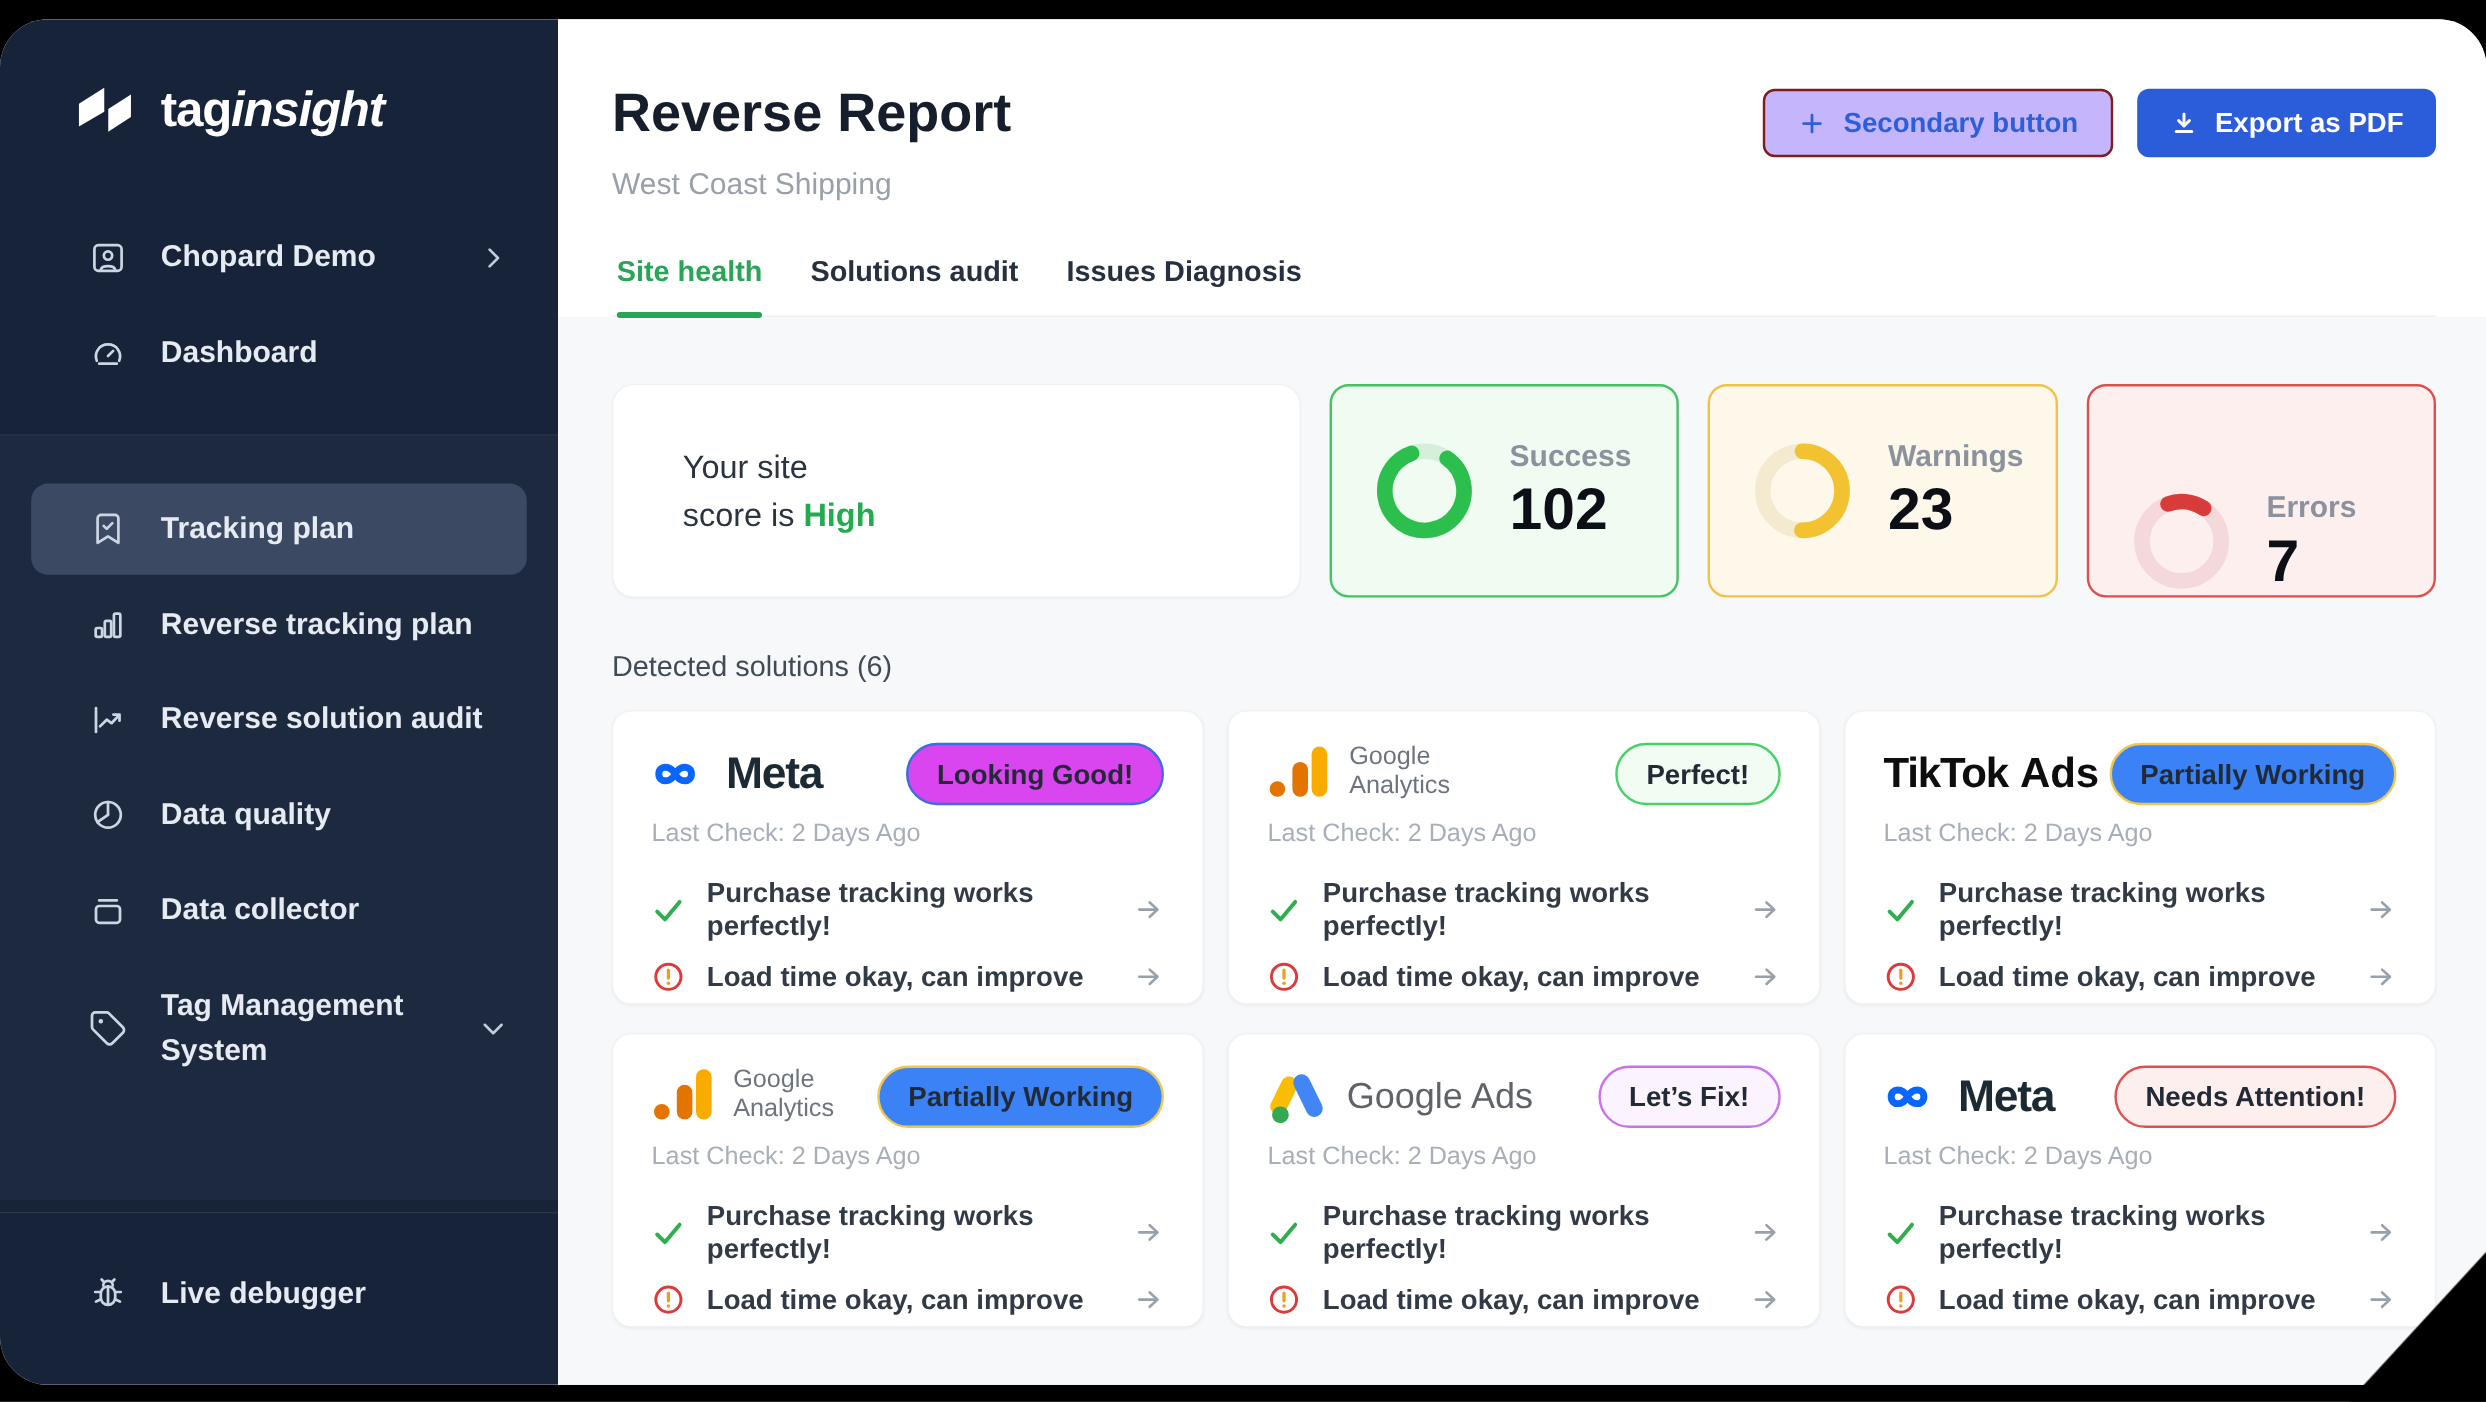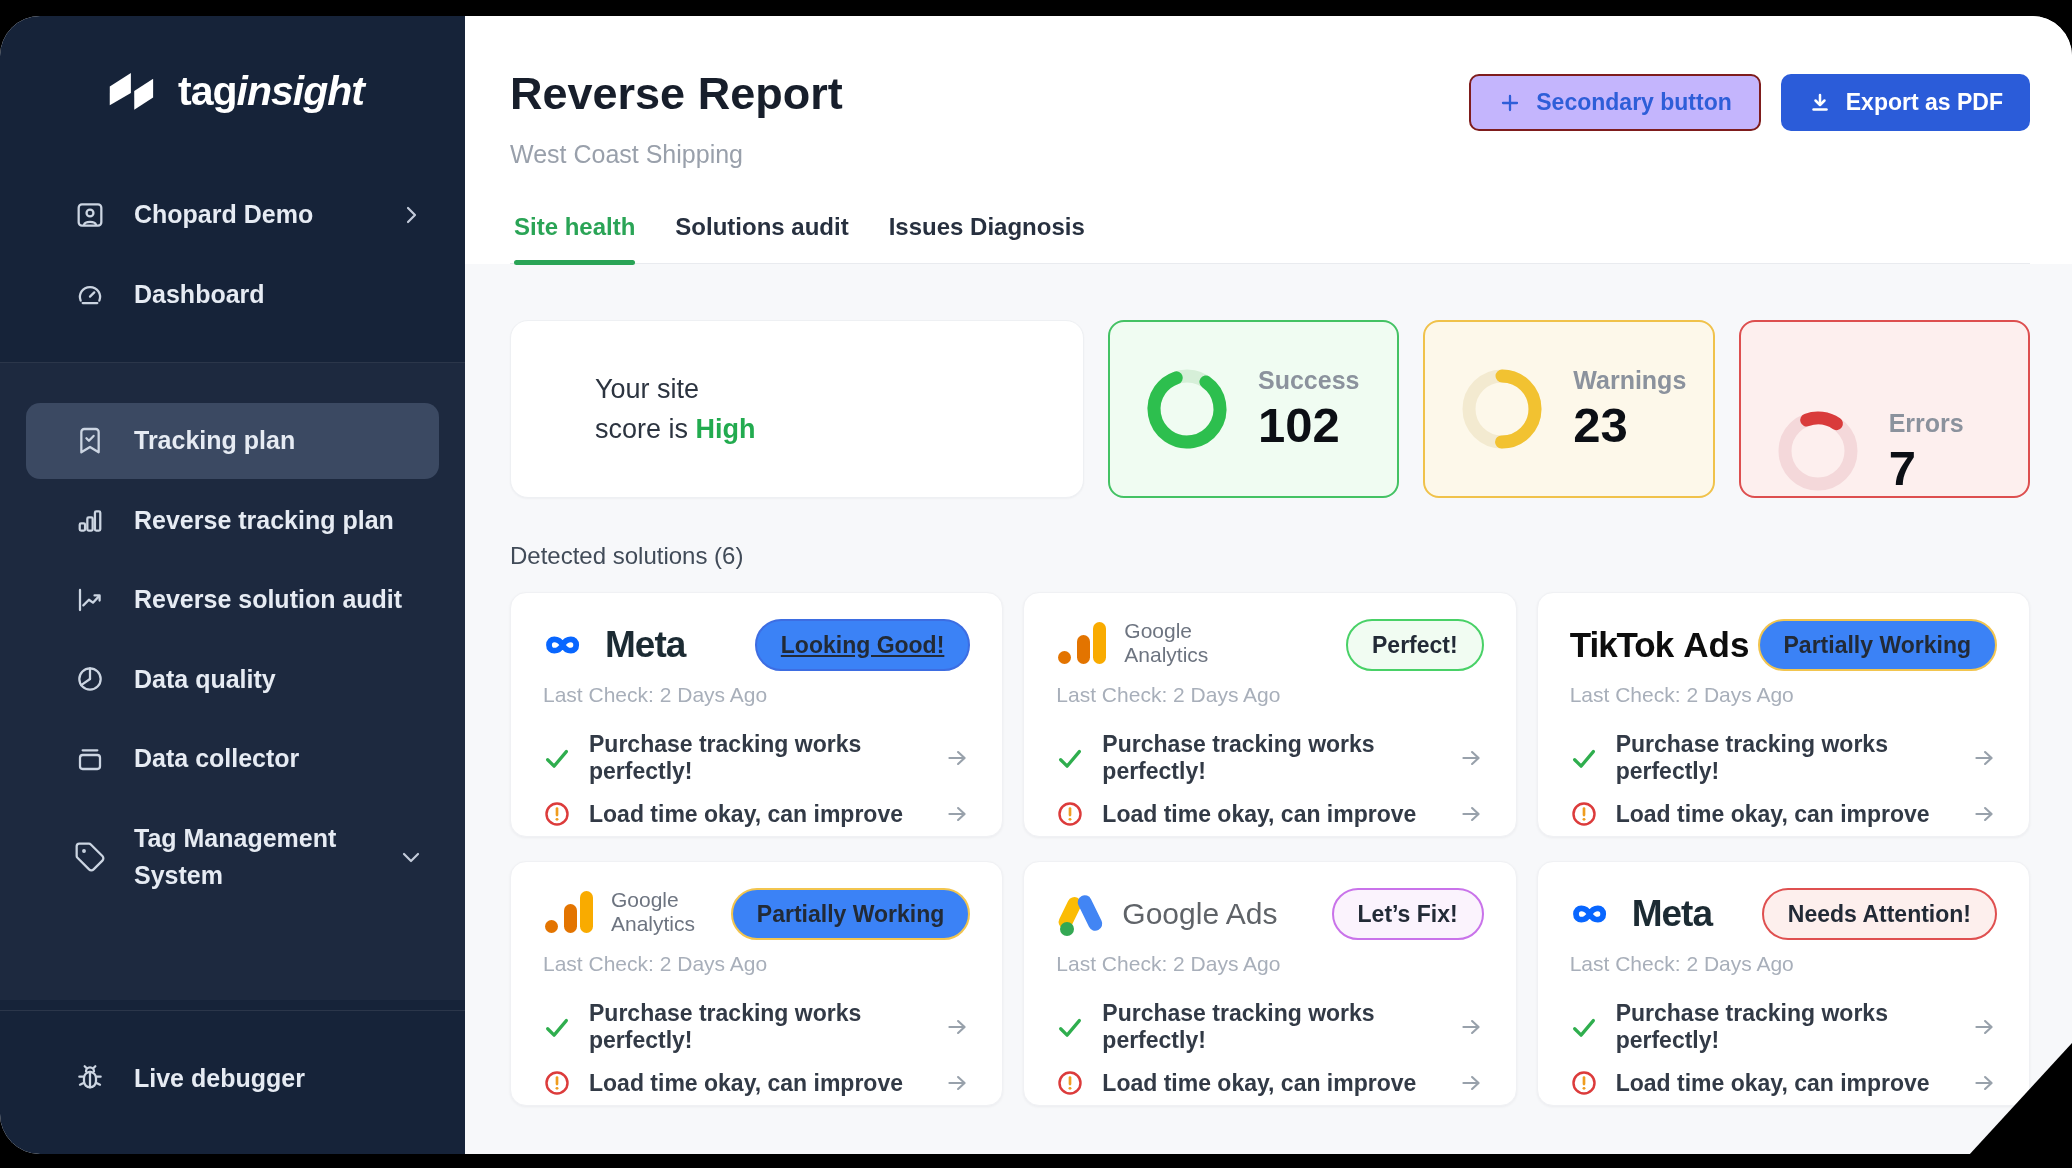--- a/index.html
+++ b/index.html
@@ -5,21 +5,21 @@
   * { margin:0; padding:0; box-sizing:border-box; }
   html,body { width:2072px; height:1168px; background:#000; overflow:hidden;
               font-family:"Liberation Sans", sans-serif; }
 
   .app { position:absolute; top:16px; left:0; right:0; bottom:14px;
          border-radius:40px; overflow:hidden; display:flex; background:#fff; }
 
   
   .sidebar { width:465px; flex-shrink:0; background:#162339; color:#e8ecf4;
              display:flex; flex-direction:column; }
-  .logo-row { display:flex; align-items:center; gap:20px; padding:52px 0 0 62px;margin-left:44px; }
+  .logo-row { display:flex; align-items:center; gap:20px; padding:52px 0 0 62px; }
   .logo-mark svg { display:block; }
   .brand { font-size:41px; font-weight:700; color:#fff; letter-spacing:-1px; }
   .brand .it { font-style:italic; }
 
   .side-top { padding-top:58px; }
   .side-mid { flex:1; background:rgba(255,255,255,.03); padding-top:36px; }
   .side-bottom { padding:10px 0 34px; }
   .sdivider { height:1px; background:rgba(255,255,255,.09); }
   .side-top .sdivider { margin-top:30px; }
 
@@ -57,42 +57,42 @@
 
   
   .summary { display:flex; gap:24px; }
   .score-card { width:574px; height:178px; background:#fff; border:1px solid #eef0f3;
                 border-radius:18px; display:flex; align-items:center;
                 box-shadow:0 1px 2px rgba(16,24,40,.04); }
   .gauge-wrap { position:relative; width:286px; height:164px; margin-left:24px; margin-top:10px; }
   .gauge-num { position:absolute; left:0; right:0; top:84px; text-align:center; white-space:nowrap; }
   .gauge-num .big { font-size:58px; font-weight:800; color:#10141b; }
   .gauge-num .small { font-size:25px; font-weight:600; color:#aab1bb; }
-  .score-text { margin-left:84px; font-size:27px; line-height:1.5; color:#2c3440; font-weight:500; }
+  .score-text { margin-left:58px; font-size:27px; line-height:1.5; color:#2c3440; font-weight:500; }
   .score-text .hl { color:#22ab4f; font-weight:800; }
 
   .stat-card { flex:1; height:178px; border-radius:16px; display:flex; align-items:center;
                padding-left:32px; gap:26px; border:2px solid; }
   .st-green  { background:#f0fcf2; border-color:#44c264; }
   .st-yellow { background:#fdf8ea; border-color:#f0c24b; }
   .st-red    { background:#fdefee; border-color:#dd4f4f;align-items:flex-end; }
   .donut { width:90px; height:90px; }
   .stat-label { font-size:25px; color:#8b929d; font-weight:600; }
   .stat-value { font-size:49px; font-weight:800; color:#0c0f15; margin-top:2px; }
 
   
   .sol-heading { margin:44px 0 22px; font-size:24px; color:#414b58; font-weight:500; }
   .sol-grid { display:grid; grid-template-columns:repeat(3,1fr); gap:24px 20px; padding-bottom:30px; }
   .sol-card { background:#fff; border-radius:16px; height:245px; padding:26px 32px;
               border:1px solid #f0f1f4; box-shadow:0 1px 3px rgba(16,24,40,.05); }
   .sol-head { display:flex; justify-content:space-between; align-items:flex-start; }
   .badge { height:52px; padding:0 24px; border-radius:27px; border:2.5px solid;
            display:flex; align-items:center; font-size:23px; font-weight:600;
            color:#222a36; white-space:nowrap; cursor:pointer; }
-  .b-blue   { border-color:#3d6de2; background:#3b82f6;text-decoration:underline; }
+  .b-blue   { border-color:#3d6de2; background:#d946ef; }
   .b-green  { border-color:#49d167; background:#f1fcf2; }
   .b-yellow { border-color:#f2c54f; background:#3b82f6; }
   .b-purple { border-color:#c973ea; background:#fbf3fd; }
   .b-red    { border-color:#df5050; background:#fdefed; }
   .last-check { margin-top:12px; font-size:21px; color:#a8afba; }
   .sol-items { margin-top:24px; display:flex; flex-direction:column; gap:15px; }
   .sol-item { display:flex; align-items:center; gap:18px; font-size:23px;
               font-weight:600; color:#323a46; cursor:pointer; }
   .sol-item .txt { flex:1; }
   .sol-item .arrow { color:#98a1ab; }

